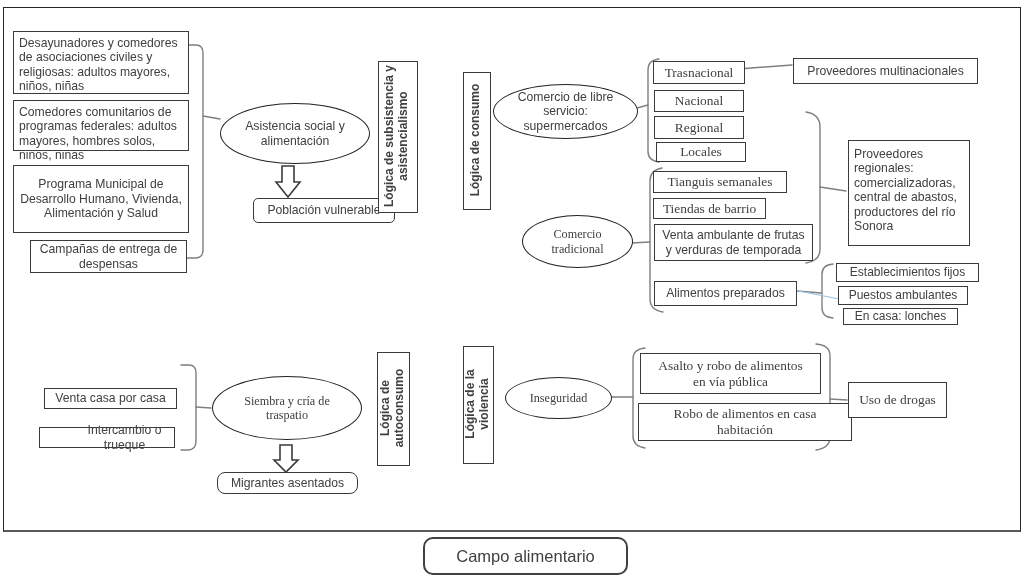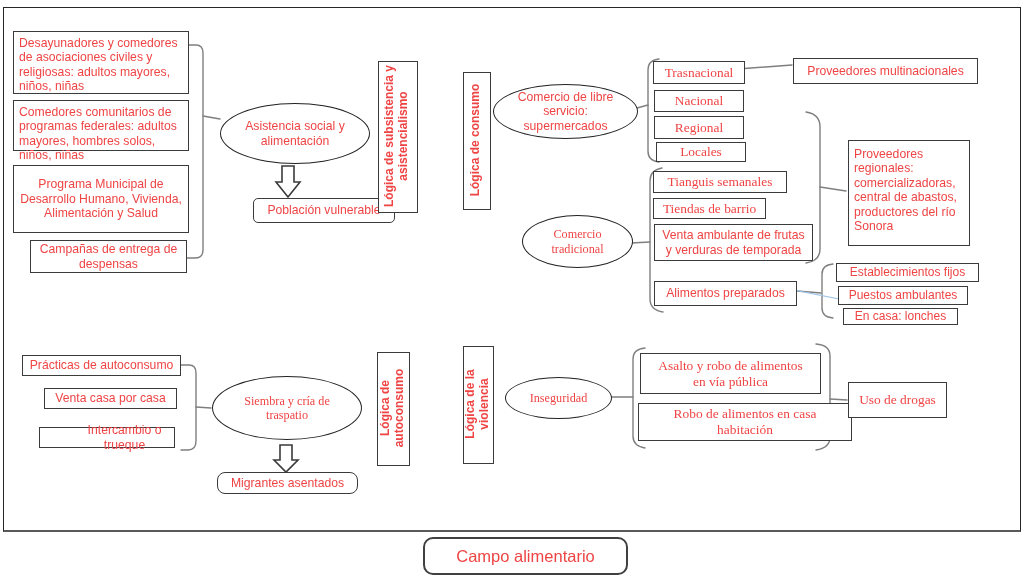--- a/index.html
+++ b/index.html
@@ -1,17 +1,17 @@
 <!DOCTYPE html>
 <html><head>
 <meta charset="utf-8">
 <style>
   html,body{margin:0;padding:0;background:#fff;}
   #stage{position:relative;width:1026px;height:579px;background:#fff;
-         font-family:"Liberation Sans",sans-serif;color:#ef4444;overflow:hidden;}
+         font-family:"Liberation Sans",sans-serif;color:#404040;overflow:hidden;}
   .frame{position:absolute;left:3px;top:7px;width:1018px;height:525px;
          border:1.6px solid #262626;border-bottom:2.4px solid #595959;box-sizing:border-box;}
   .box{position:absolute;border:1.9px solid #3b3b3b;background:#fff;box-sizing:border-box;
        display:flex;align-items:center;justify-content:center;text-align:center;
        font-size:12.2px;line-height:1.18;padding:2px 5px;}
   .box.left{justify-content:flex-start;text-align:left;align-items:flex-start;padding-top:4px;}
   .thin{border-width:1.4px;font-size:12px;}
   .serif{font-family:"Liberation Serif","DejaVu Serif",serif;font-size:13.4px;}
   .rbox{border-radius:6px;}
   .ellipse{position:absolute;border:1.7px solid #222;border-radius:50%;background:#fff;box-sizing:border-box;
@@ -130,23 +130,20 @@
   <div class="box thin" style="left:836px;top:263px;width:143px;height:19px;">
     <span>Establecimientos fijos</span>
   </div>
   <div class="box thin" style="left:838px;top:286px;width:130px;height:19px;">
     <span>Puestos ambulantes</span>
   </div>
   <div class="box thin" style="left:843px;top:308px;width:115px;height:17px;">
     <span>En casa: lonches</span>
   </div>
 
-  <div class="box" style="left:22px;top:355px;width:159px;height:21px;">
-    <span>Prácticas de autoconsumo</span>
-  </div>
   <div class="box" style="left:44px;top:388px;width:133px;height:21px;">
     <span>Venta casa por casa</span>
   </div>
   <div class="box" style="left:39px;top:427px;width:136px;height:21px;padding-left:40px;">
     <span>Intercambio o trueque</span>
   </div>
   <div class="ellipse serif" style="left:212px;top:376px;width:150px;height:64px;">
     <span class="inner" style="width:95px;">Siembra y cría de traspatio</span>
   </div>
   <div class="box rbox" style="left:217px;top:472px;width:141px;height:22px;border-radius:8px;">

